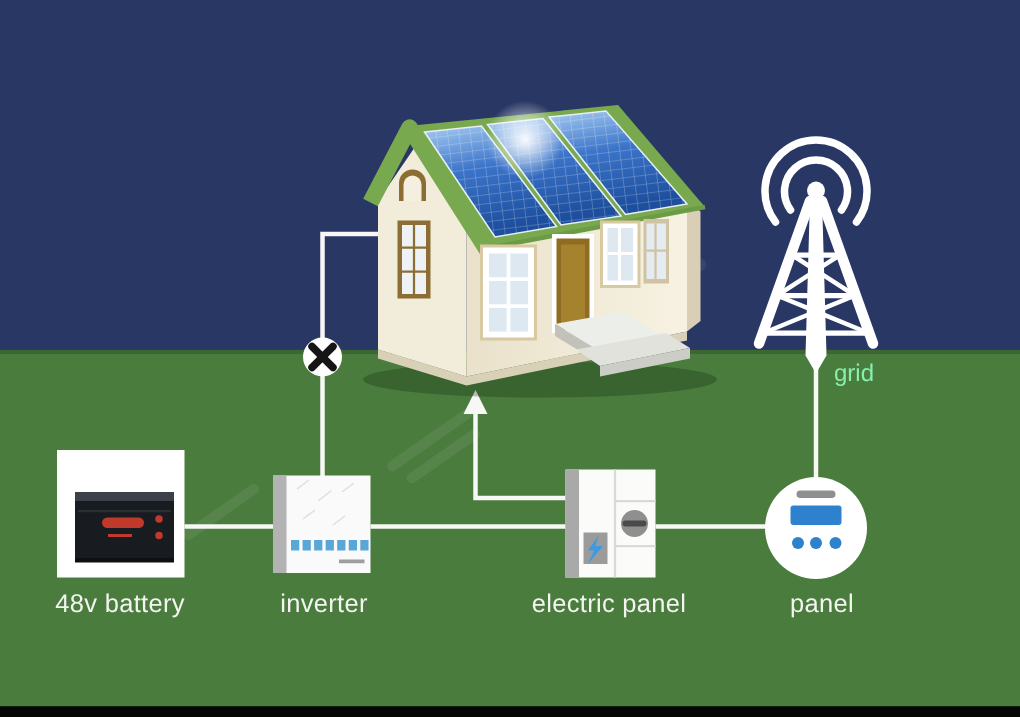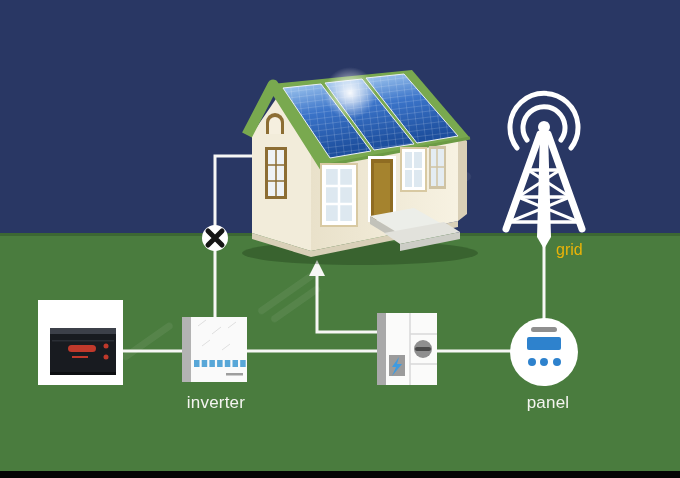--- a/index.html
+++ b/index.html
@@ -10,21 +10,21 @@
   .sky{position:absolute;left:0;top:0;width:680px;height:233px;background:#293764;}
   .ground{position:absolute;left:0;top:233px;width:680px;height:238px;background:#4a7c3e;}
   .horizon{position:absolute;left:0;top:233px;width:680px;height:3px;background:rgba(20,40,20,0.25);}
   .footer-bar{position:absolute;left:0;top:471px;width:680px;height:7px;background:#050505;}
   svg.overlay{position:absolute;left:0;top:0;}
   .node-label{
     position:absolute;color:#f4f4f0;font-size:17px;letter-spacing:0.2px;
     transform:translateX(-50%);white-space:nowrap;
   }
   .grid-label{
-    position:absolute;color:#eab308;font-size:16px;white-space:nowrap;
+    position:absolute;color:#86efac;font-size:16px;white-space:nowrap;
   }
 </style>
 </head>
 <body>
 
 <div class="stage">
   <div class="sky"></div>
   <div class="ground"></div>
   <div class="horizon"></div>
   <div class="footer-bar"></div>
@@ -210,16 +210,18 @@
     <g>
       <circle cx="544" cy="352" r="34" fill="#ffffff"></circle>
       <rect x="531" y="327" width="26" height="5" rx="2.5" fill="#8f8f8f"></rect>
       <rect x="527" y="337" width="34" height="13" rx="2" fill="#2e82cd"></rect>
       <circle cx="532" cy="362" r="4" fill="#2e82cd"></circle>
       <circle cx="544" cy="362" r="4" fill="#2e82cd"></circle>
       <circle cx="557" cy="362" r="4" fill="#2e82cd"></circle>
     </g>
   </svg>
 
+  <div class="node-label" style="left:80px;top:393px;">48v battery</div>
   <div class="node-label" style="left:216px;top:393px;text-align:right;">inverter</div>
+  <div class="node-label" style="left:406px;top:393px;">electric panel</div>
   <div class="node-label" style="left:548px;top:393px;">panel</div>
   <div class="grid-label" style="left:556px;top:241px;">grid</div>
 </div>
 
 </body></html>

